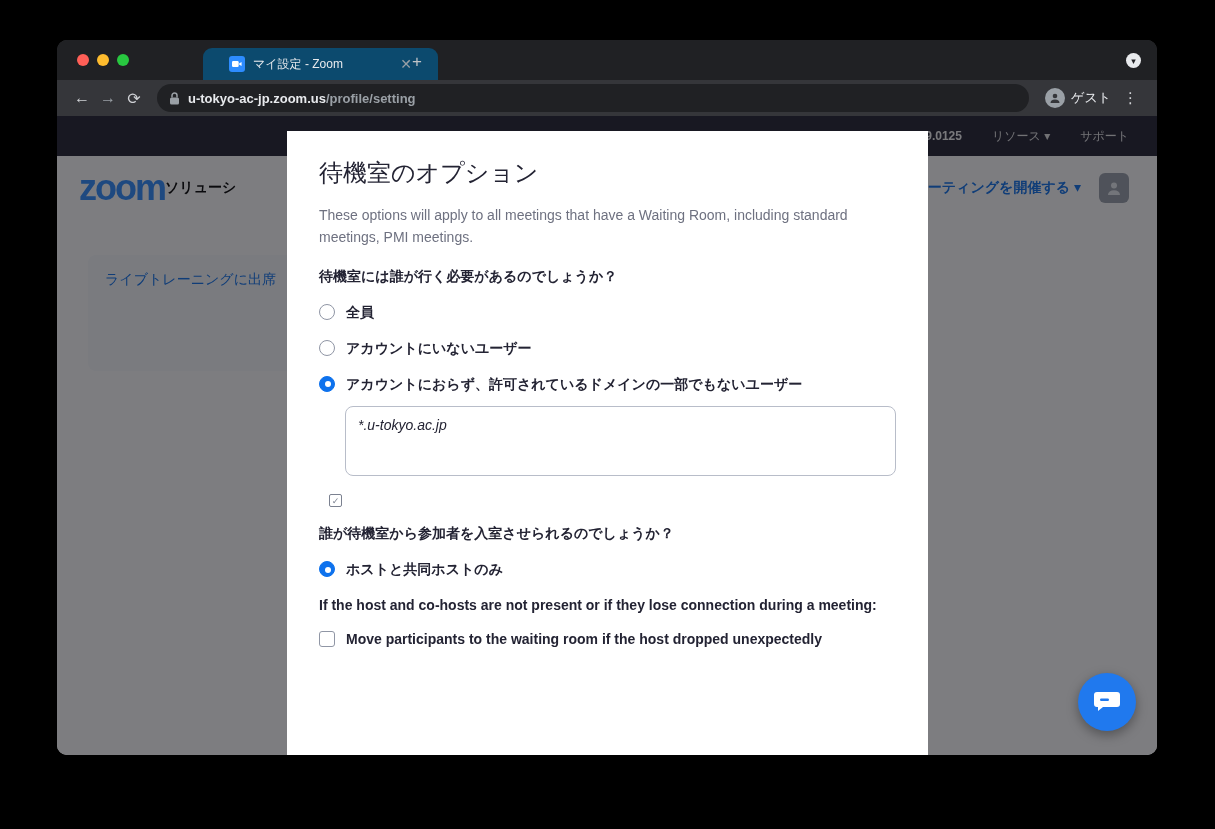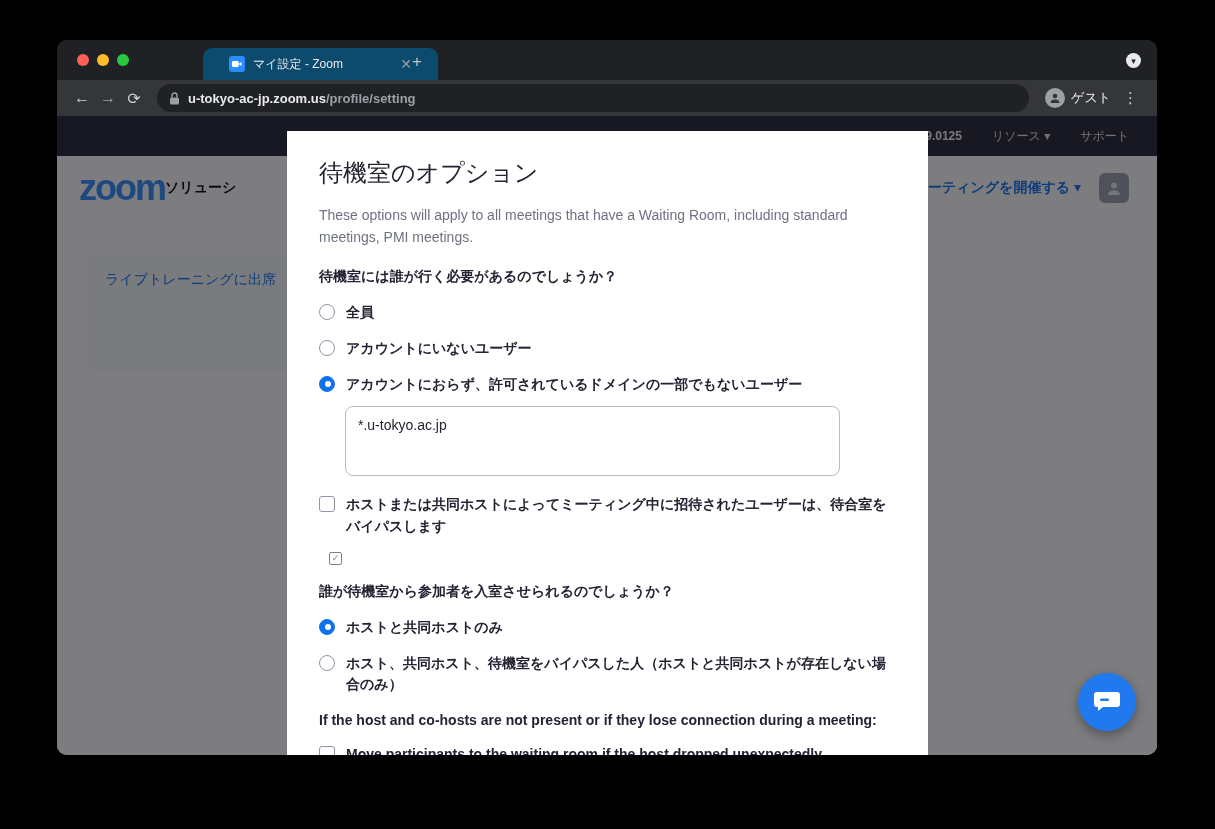--- a/index.html
+++ b/index.html
@@ -54,21 +54,21 @@
   .modal { position:absolute; left:230px; top:15px; width:641px; height:638px; background:#fff; z-index:50; padding:26px 32px 0 32px; overflow:hidden; color:#232333; }
   .modal h2 { font-size:24px; font-weight:500; color:#232333; margin-bottom:16px; }
   .modal .desc { font-size:14px; color:#6e7180; line-height:1.55; max-width:548px; margin-bottom:20px; }
   .modal .question { font-size:14px; font-weight:bold; color:#232333; margin-bottom:16px; }
   .opt-row { display:flex; align-items:flex-start; gap:11px; margin-bottom:14px; }
   .opt-row .lbl { font-size:14px; color:#232333; line-height:1.55; max-width:548px;font-weight:bold; }
   .radio { width:16px; height:16px; border-radius:50%; border:1.5px solid #9096a5; background:#fff; flex:none; margin-top:2px; position:relative; }
   .radio.selected { border-color:#0E72ED; background:#0E72ED; }
   .radio.selected::after { content:""; position:absolute; left:4.5px; top:4.5px; width:6px; height:6px; border-radius:50%; background:#fff; }
   .checkbox { width:16px; height:16px; border-radius:3px; border:1.5px solid #9096a5; background:#fff; flex:none; margin-top:2px; }
-  .domains { display:block; width:495px; height:70px; margin:-3px 0 18px 26px; border:1px solid #b8bdc9; border-radius:8px; padding:10px 12px; font-size:14px; color:#232333; font-family:"Liberation Sans","DejaVu Sans",sans-serif; resize:none; outline:none; }
+  .domains { display:block; width:551px; height:70px; margin:-3px 0 18px 26px; border:1px solid #b8bdc9; border-radius:8px; padding:10px 12px; font-size:14px; color:#232333; font-family:"Liberation Sans","DejaVu Sans",sans-serif; resize:none; outline:none;font-style:italic; }
   .mini-check { width:13px; height:13px; border:1.5px solid #7b8190; border-radius:2px; margin:0 0 18px 10px; display:flex; align-items:center; justify-content:center; font-size:9px; color:#7b8190; }
   .q2 { margin-top:8px; }
 
   
   .chat-fab { position:absolute; left:1021px; top:633px; width:58px; height:58px; border-radius:50%; background:#2079EE; z-index:60; display:flex; align-items:center; justify-content:center; box-shadow:0 4px 12px rgba(0,0,0,.35); }
 </style>
 </head>
 <body>
 
 <div class="window">
@@ -161,36 +161,28 @@
         <span class="radio"></span>
         <span class="lbl">アカウントにいないユーザー</span>
       </div>
       <div class="opt-row">
         <span class="radio selected"></span>
         <span class="lbl">アカウントにおらず、許可されているドメインの一部でもないユーザー</span>
       </div>
 
       <textarea class="domains" style="">*.u-tokyo.ac.jp</textarea>
 
-      <div class="opt-row">
-        <span class="checkbox"></span>
-        <span class="lbl">ホストまたは共同ホストによってミーティング中に招待されたユーザーは、待合室をバイパスします</span>
-      </div>
 
       <div class="mini-check">✓</div>
 
       <div class="question q2">誰が待機室から参加者を入室させられるのでしょうか？</div>
 
       <div class="opt-row">
         <span class="radio selected"></span>
         <span class="lbl">ホストと共同ホストのみ</span>
-      </div>
-      <div class="opt-row">
-        <span class="radio"></span>
-        <span class="lbl">ホスト、共同ホスト、待機室をバイパスした人（ホストと共同ホストが存在しない場合のみ）</span>
       </div>
 
       <div class="question" style="margin-top:16px;">If the host and co-hosts are not present or if they lose connection during a meeting:</div>
 
       <div class="opt-row">
         <span class="checkbox"></span>
         <span class="lbl">Move participants to the waiting room if the host dropped unexpectedly</span>
       </div>
     </div>
 

